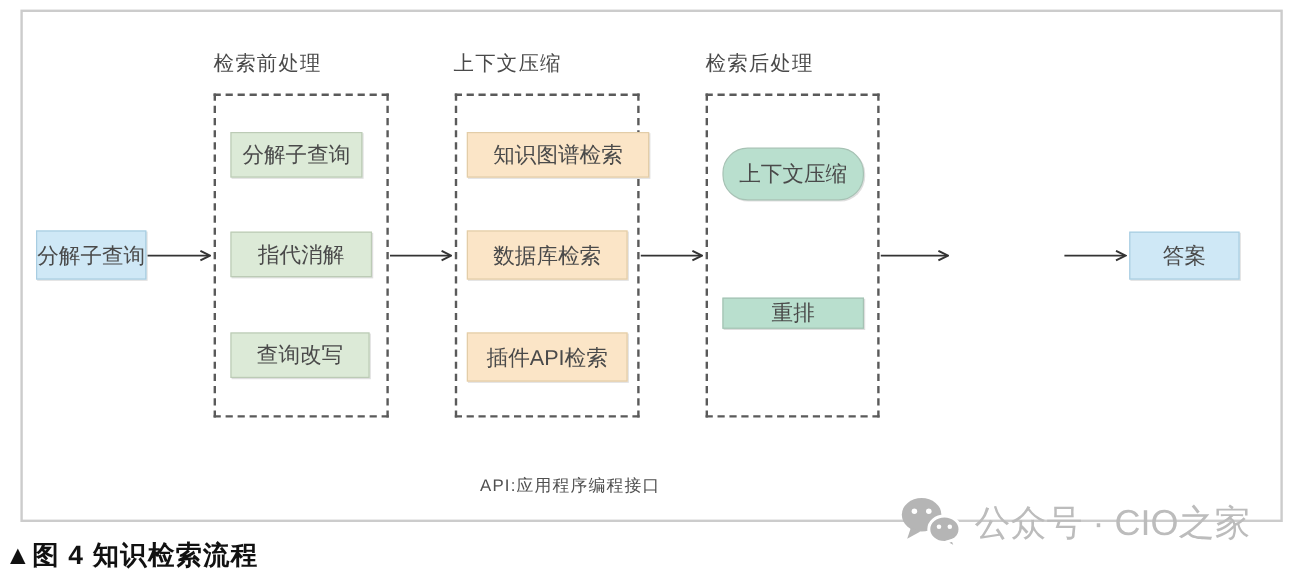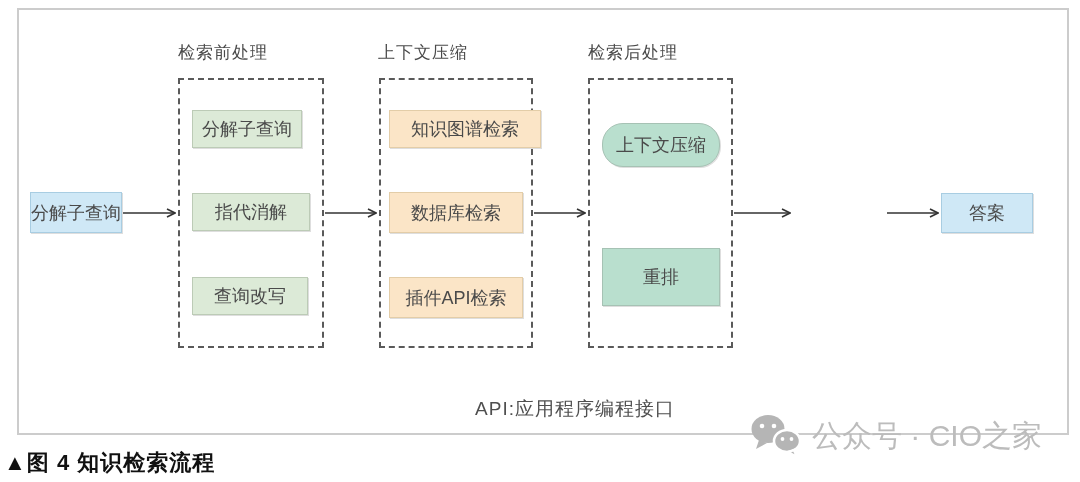--- a/index.html
+++ b/index.html
@@ -22,22 +22,22 @@
     font-size:18px;color:#4a4a4a;box-sizing:border-box;white-space:nowrap;
     box-shadow:1px 1px 0 rgba(160,160,160,.35);
   }
   .node.blue  {background:#cfe8f6;border:1px solid #a8cde2;}
   .node.green {background:#dcead7;border:1px solid #bccbb6;}
   .node.orange{background:#fbe5c7;border:1px solid #e3cda8;}
   .node.teal  {background:#b9dfce;border:1px solid #a6c2b4;}
   .node.pink  {background:#fae4ee;border:1px solid #dcc3ce;}
   .arrow-layer{position:absolute;left:0;top:0;width:1080px;height:482px;pointer-events:none;}
   .footnote{
-    position:absolute;left:400px;top:396px;width:350px;text-align:center;
-    font-size:19px;color:#4f4f4f;letter-spacing:1px;white-space:nowrap;
+    position:absolute;left:400px;top:396px;width:350px;text-align:left;
+    font-size:14px;color:#4f4f4f;letter-spacing:1px;white-space:nowrap;
   }
   .watermark{
     position:absolute;left:750px;top:413px;display:flex;align-items:center;gap:10px;
     color:#bcbcbc;font-size:30px;white-space:nowrap;
   }
   .caption{
     position:absolute;left:4px;top:448px;font-size:22px;font-weight:bold;color:#111111;
     letter-spacing:1px;white-space:nowrap;
   }
 </style>
@@ -60,21 +60,21 @@
 
   <div class="node green" style="left:192px;top:110px;width:110px;height:38px;">分解子查询</div>
   <div class="node green" style="left:192px;top:193px;width:118px;height:38px;">指代消解</div>
   <div class="node green" style="left:192px;top:277px;width:116px;height:38px;">查询改写</div>
 
   <div class="node orange" style="left:389px;top:110px;width:152px;height:38px;">知识图谱检索</div>
   <div class="node orange" style="left:389px;top:192px;width:134px;height:41px;">数据库检索</div>
   <div class="node orange" style="left:389px;top:277px;width:134px;height:41px;">插件API检索</div>
 
   <div class="node teal" style="left:602px;top:123px;width:118px;height:44px;border-radius:21px;">上下文压缩</div>
-  <div class="node teal" style="left:602px;top:248px;width:118px;height:58px;text-align:center;">重排</div>
+  <div class="node teal" style="left:602px;top:248px;width:118px;height:26px;text-align:center;">重排</div>
 
   <div class="node blue" style="left:941px;top:193px;width:92px;height:40px;">答案</div>
 
   <svg class="arrow-layer" viewBox="0 0 1080 482">
     <defs>
       <marker id="chev" markerWidth="10" markerHeight="10" refX="8" refY="5" orient="auto" markerUnits="userSpaceOnUse">
         <path d="M1,1 L9,5 L1,9" fill="none" stroke="#333333" stroke-width="1.6"></path>
       </marker>
     </defs>
     <line x1="123" y1="213" x2="174" y2="213" stroke="#333333" stroke-width="1.6" marker-end="url(#chev)"></line>

